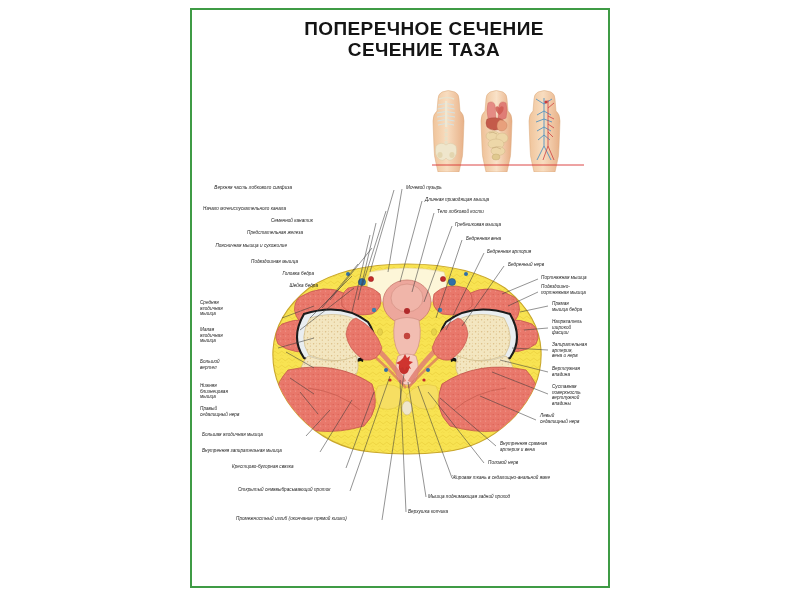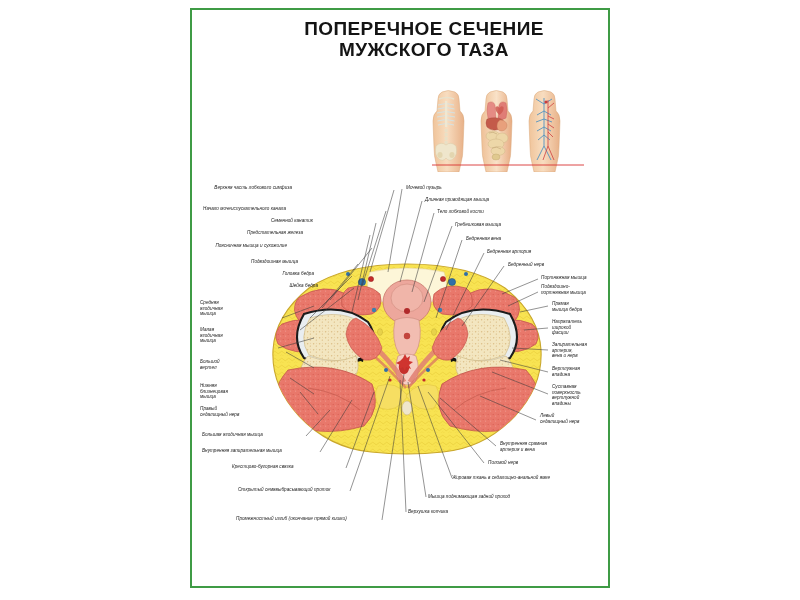--- a/index.html
+++ b/index.html
@@ -47,21 +47,21 @@
 </style>
 </head>
 <body>
 
 <div id="poster">
 
   <div class="frame"></div>
 
   <div class="title">
     <span>ПОПЕРЕЧНОЕ СЕЧЕНИЕ</span>
-    <span class="l2">МУЖСКОГО ТАЗА</span>
+    <span class="l2">СЕЧЕНИЕ ТАЗА</span>
   </div>
 
   <div class="inset">
     <svg viewBox="0 0 152 86" xmlns="http://www.w3.org/2000/svg">
       <defs>
         <linearGradient id="skinG" x1="0" y1="0" x2="1" y2="0">
           <stop offset="0" stop-color="#f0c49a"></stop>
           <stop offset=".45" stop-color="#f8ddc0"></stop>
           <stop offset="1" stop-color="#e8b188"></stop>
         </linearGradient>

